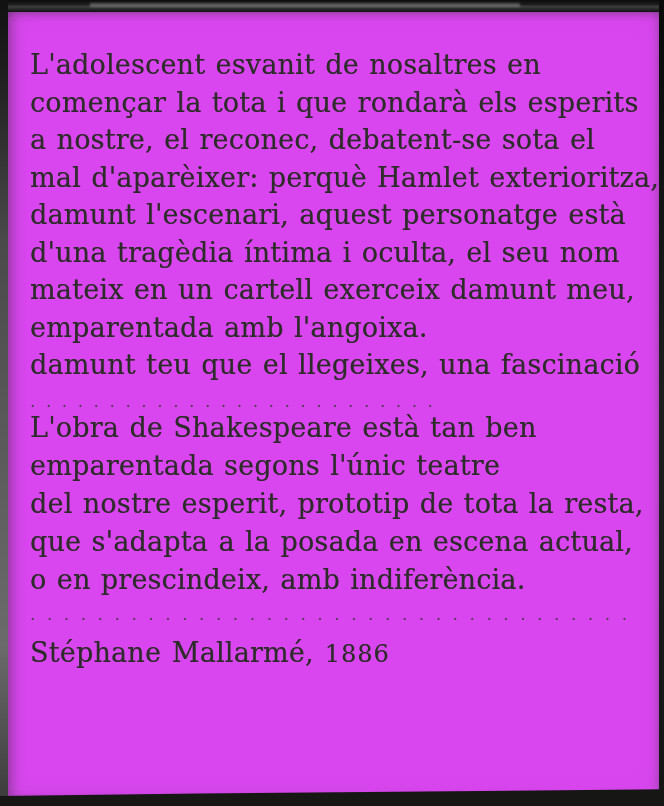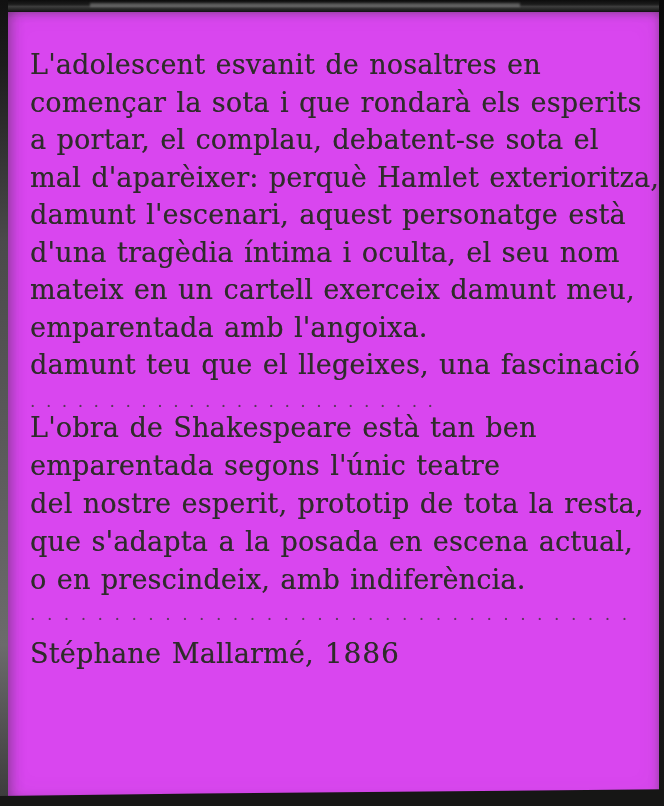--- a/index.html
+++ b/index.html
@@ -73,21 +73,21 @@
   .divider-2 { margin-top: 11px; letter-spacing: 11.5px; }
   .signature {
     margin-top: 15px;
     font-size: 27px;
     color: #2e2c2a;
     letter-spacing: 0.2px;
     word-spacing: 2px;
     text-shadow: 0.3px 0.3px 0.3px rgba(46,44,42,0.55);
   }
   .signature .year {
-    font-size: 28px;
+    font-size: 24px;
     letter-spacing: 1px;
   }
   
   .creases { position: absolute; left: 0; top: 0; width: 100%; height: 100%; pointer-events: none; }
   .crease {
     position: absolute;
     width: 1px;
     background: linear-gradient(180deg, rgba(201,140,140,0), rgba(196,130,130,0.45), rgba(201,140,140,0));
   }
   .crease.c1 { left: 205px; top: 722px; height: 62px; transform: rotate(16deg); }
@@ -98,22 +98,22 @@
 </style>
 </head>
 <body>
 
 <div class="scan">
 
   <div class="page">
 
     <div class="para para-1">
       <div class="line">L'adolescent esvanit de nosaltres en</div>
-      <div class="line">començar la sota i que rondarà els esperits</div>
-      <div class="line">a portar, el complau, debatent-se sota el</div>
+      <div class="line">començar la tota i que rondarà els esperits</div>
+      <div class="line">a nostre, el reconec, debatent-se sota el</div>
       <div class="line">mal d'aparèixer: perquè Hamlet exterioritza,</div>
       <div class="line">damunt l'escenari, aquest personatge està</div>
       <div class="line">d'una tragèdia íntima i oculta, el seu nom</div>
       <div class="line">mateix en un cartell exerceix damunt meu,</div>
       <div class="line">emparentada amb l'angoixa.</div>
       <div class="line">damunt teu que el llegeixes, una fascinació</div>
     </div>
 
     <div class="divider divider-1">..........................</div>
 

